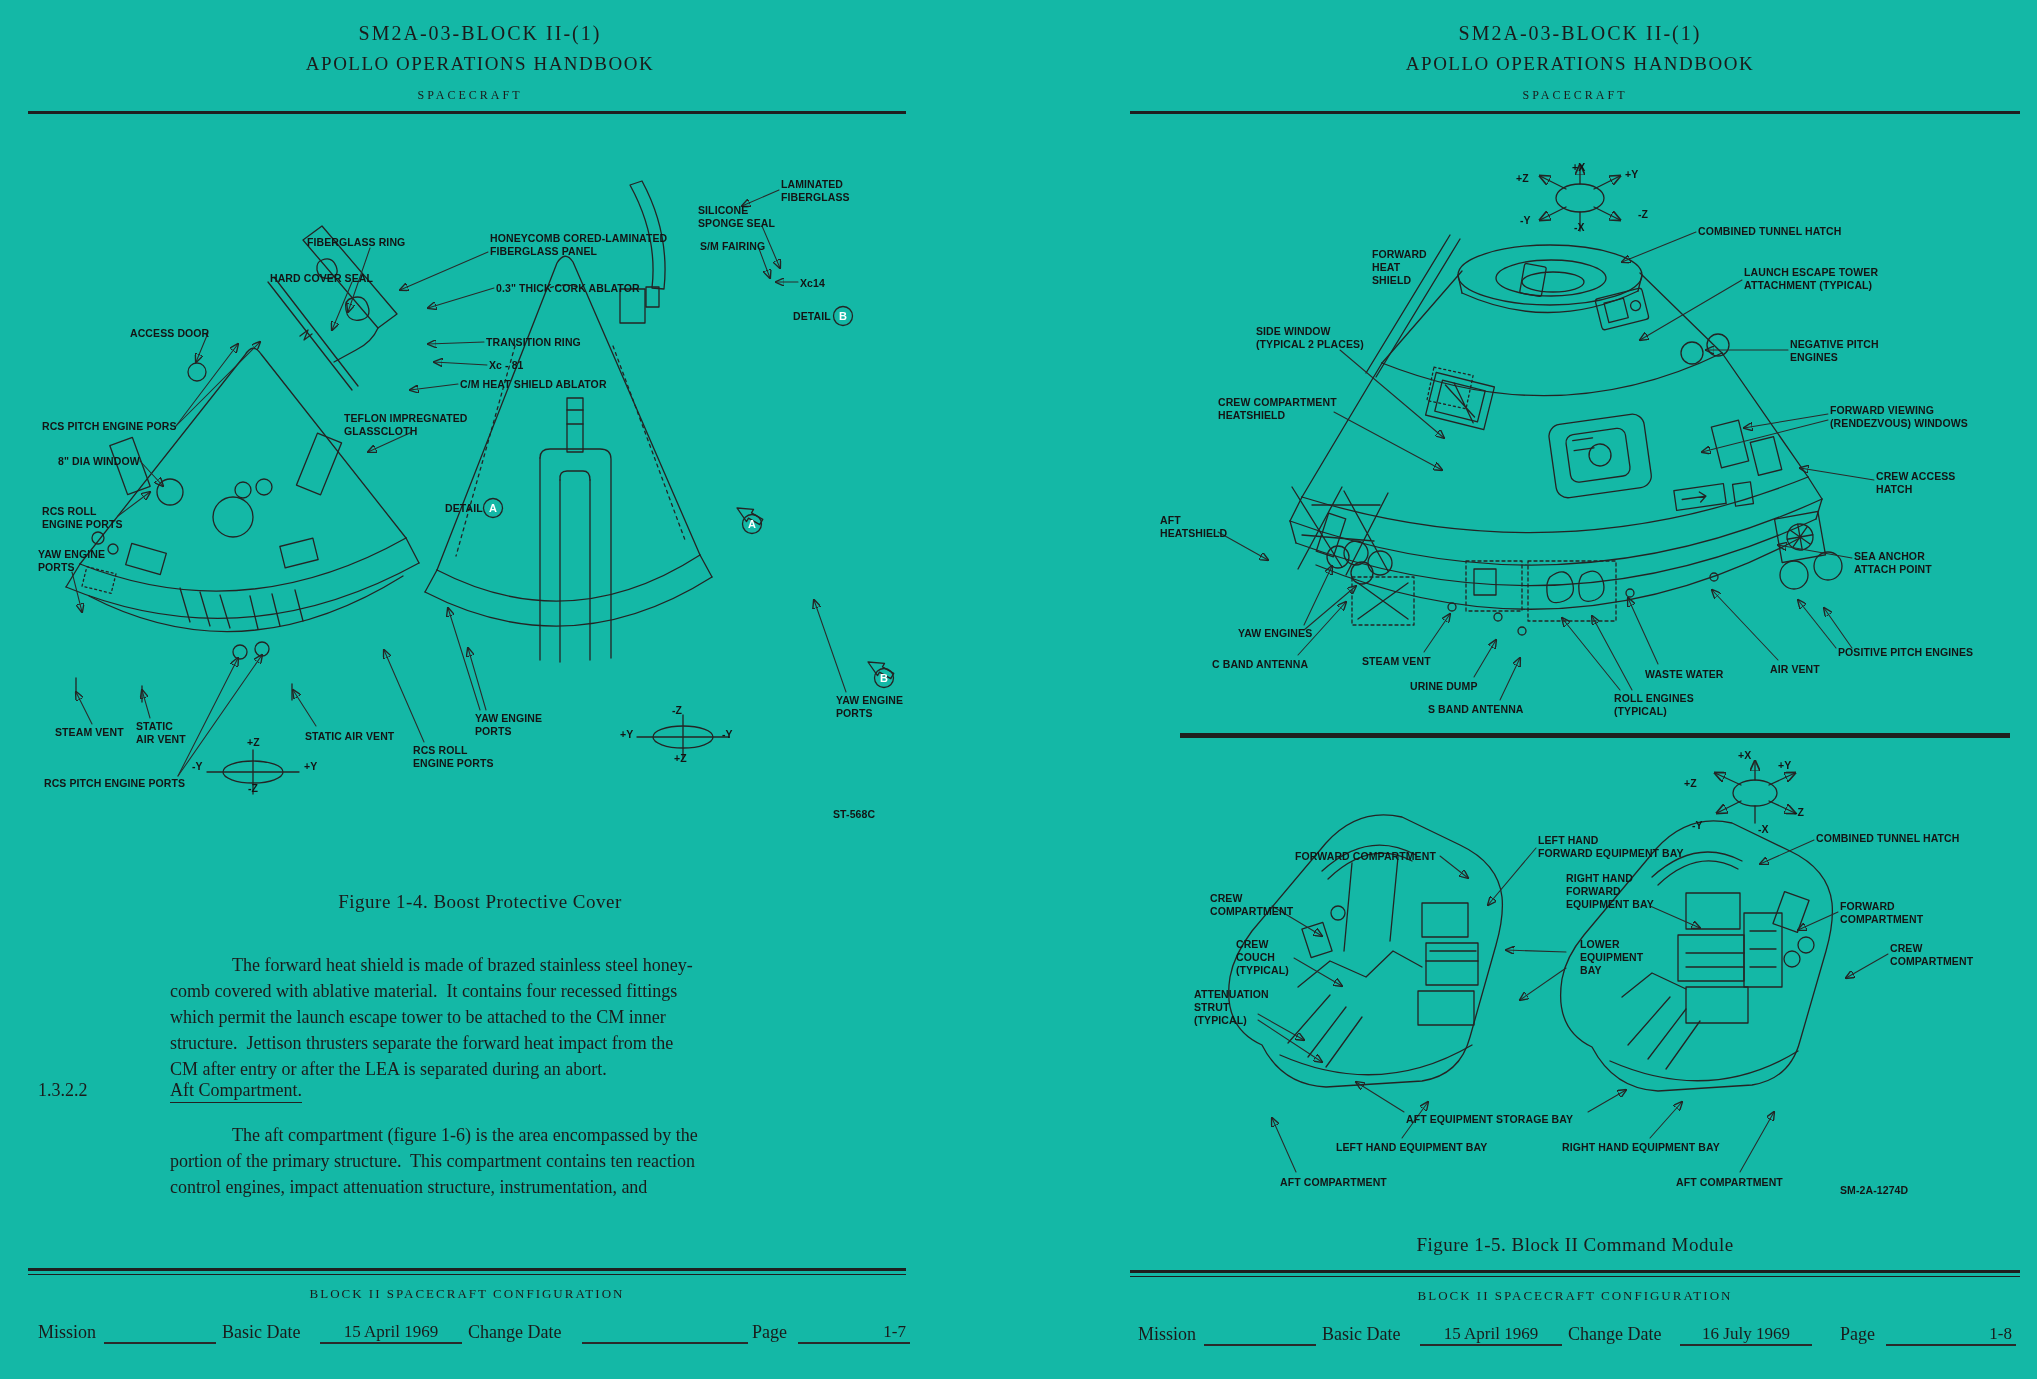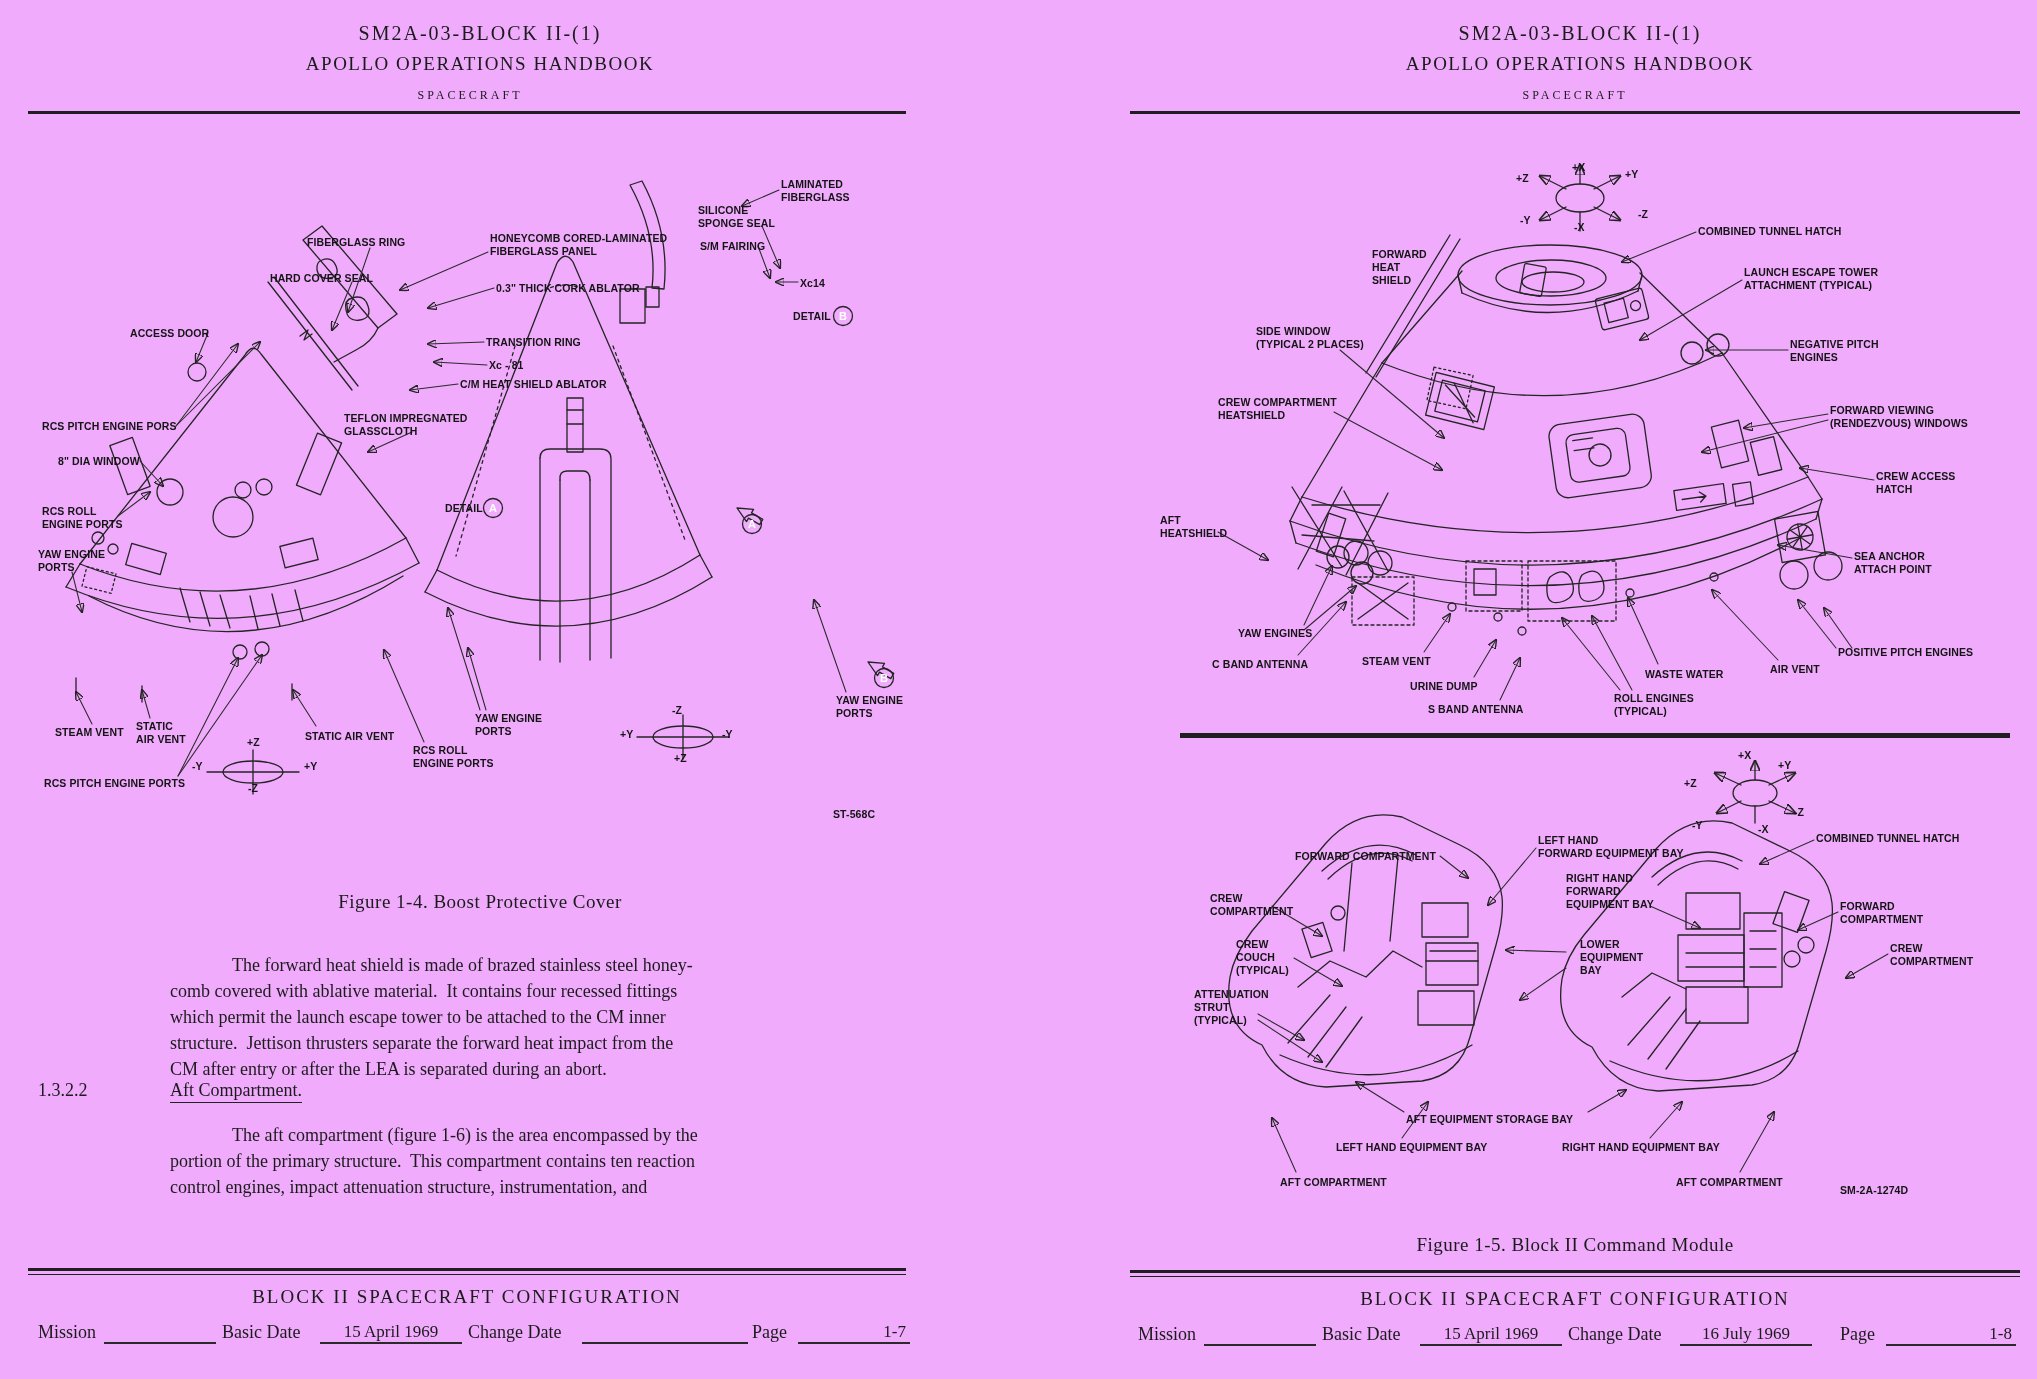--- a/index.html
+++ b/index.html
@@ -1,37 +1,37 @@
 <!DOCTYPE html>
 <html><head>
 <meta charset="utf-8">
 <style>
   html,body{margin:0;padding:0;background:#fbfaf7;}
-  .canvas{position:relative;width:2037px;height:1379px;background:#f0abfc;overflow:hidden;
+  .canvas{position:relative;width:2037px;height:1379px;background:#14b8a6;overflow:hidden;
           font-family:"Liberation Serif","DejaVu Serif",serif;color:#1b1b1b;}
   .abs{position:absolute;}
   .center{text-align:center;}
   .hdr1{font-size:20px;letter-spacing:2px;}
   .hdr2{font-size:19px;letter-spacing:1.5px;margin-top:8px;}
   .secT{font-size:12px;letter-spacing:3px;}
   .rule{position:absolute;background:#1f1f1f;}
   .fig{position:absolute;}
   .figsvg{position:absolute;left:0;top:0;}
   .figsvg path,.figsvg rect,.figsvg circle,.figsvg ellipse,.figsvg polygon,.figsvg line
     {stroke:#242424;fill:none;stroke-width:1.3;stroke-linecap:round;stroke-linejoin:round;}
   .dlabel{position:absolute;font-family:"Liberation Sans","DejaVu Sans",sans-serif;
           font-size:10.5px;line-height:1.25;font-weight:700;color:#141414;
           white-space:pre-line;letter-spacing:.1px;}
   .caption{position:absolute;font-size:19px;letter-spacing:.5px;text-align:center;}
   .para{position:absolute;font-size:18px;line-height:26px;}
   .para>div{white-space:pre;}
   .para>div:first-child{text-indent:62px;}
   .secnum{position:absolute;font-size:18px;}
   .sechead{position:absolute;font-size:18px;border-bottom:1.6px solid #222;padding-bottom:1px;}
-  .band{position:absolute;text-align:center;font-size:19px;letter-spacing:2px;}
+  .band{position:absolute;text-align:center;font-size:13px;letter-spacing:2px;}
   .flab{position:absolute;font-size:18px;}
   .fline{position:absolute;border-bottom:2px solid #2a2a2a;display:flex;
          align-items:flex-end;justify-content:center;font-size:17px;}
   .fline.right{justify-content:flex-end;padding-right:4px;}
   .leads line{stroke:#2a2a2a;stroke-width:1.05;}
 </style>
 </head>
 <body>
 
 <div class="canvas">

